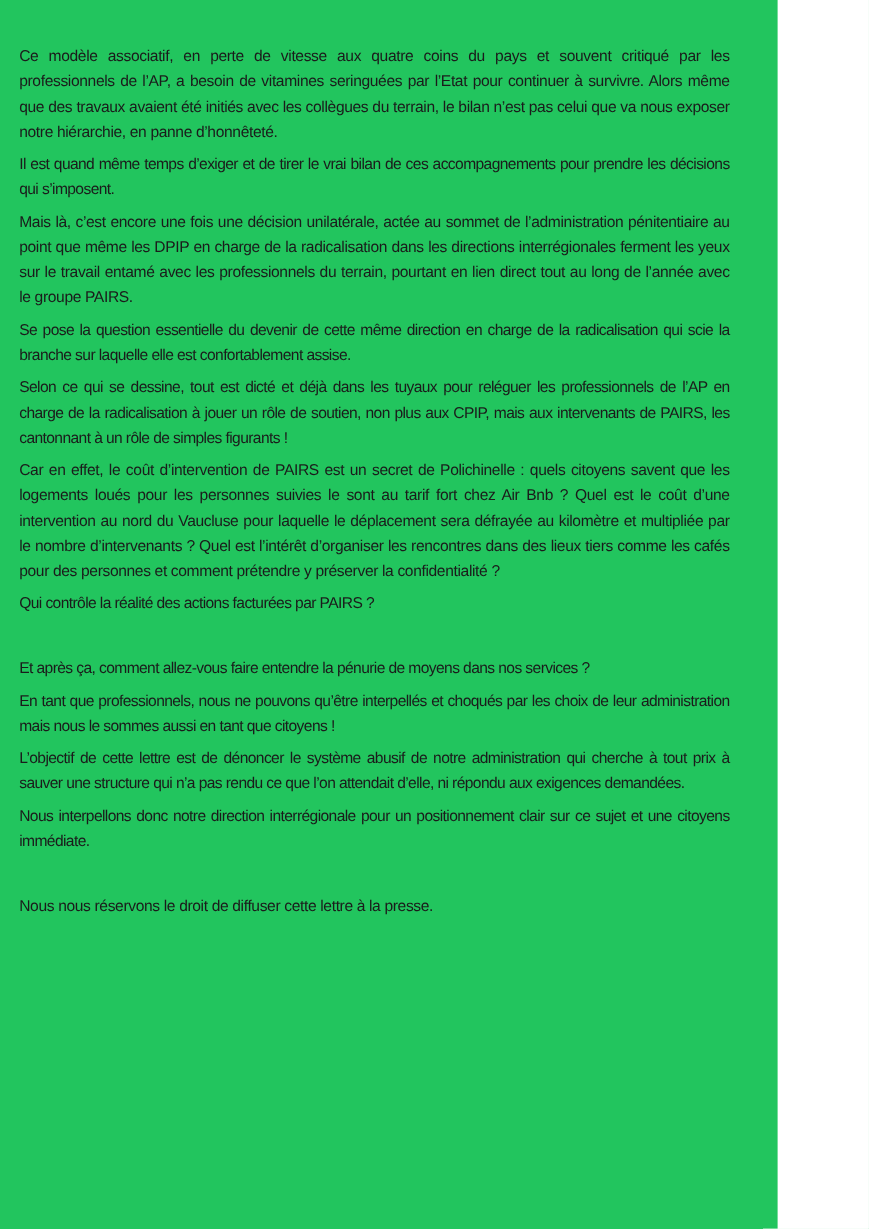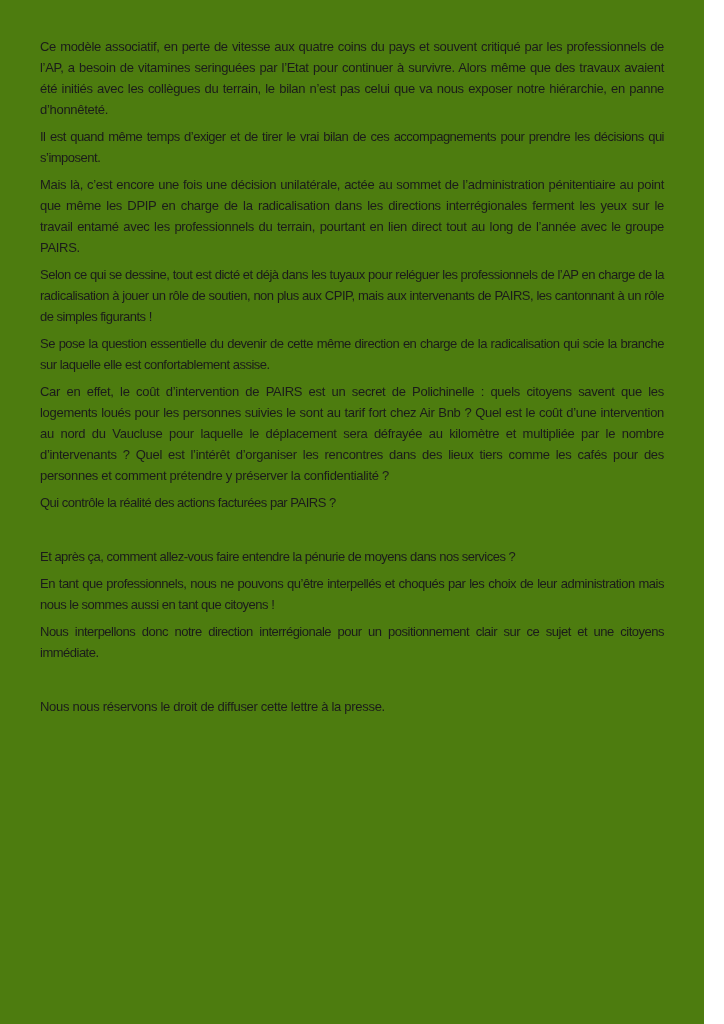--- a/index.html
+++ b/index.html
@@ -8,24 +8,24 @@
     background: #ffffff;
   }
   body {
     width: 724px;
     height: 1024px;
     overflow: hidden;
     font-family: "Liberation Sans", sans-serif;
   }
   .page {
     box-sizing: border-box;
-    width: 704px;
+    width: 648px;
     height: 1024px;
-    padding: 36px 40px 0 40px;
-    background: #4d7c0f;
+    padding: 36px 40px 0 16px;
+    background: #22c55e;
   }
   .para {
     margin: 0 0 6px 0;
     font-size: 13px;
     line-height: 21px;
     letter-spacing: -0.3px;
     color: #1b1b1b;
     text-align: justify;
     hyphens: none;
   }
@@ -37,23 +37,24 @@
     height: 27px;
   }
 </style>
 </head>
 <body>
 
 <div class="page">
   <p class="para">Ce modèle associatif, en perte de vitesse aux quatre coins du pays et souvent critiqué par les professionnels de l’AP, a besoin de vitamines seringuées par l’Etat pour continuer à survivre. Alors même que des travaux avaient été initiés avec les collègues du terrain, le bilan n’est pas celui que va nous exposer notre hiérarchie, en panne d’honnêteté.</p>
   <p class="para bold">Il est quand même temps d’exiger et de tirer le vrai bilan de ces accompagnements pour prendre les décisions qui s’imposent.</p>
   <p class="para">Mais là, c’est encore une fois une décision unilatérale, actée au sommet de l’administration pénitentiaire au point que même les DPIP en charge de la radicalisation dans les directions interrégionales ferment les yeux sur le travail entamé avec les professionnels du terrain, pourtant en lien direct tout au long de l’année avec le groupe PAIRS.</p>
+  <p class="para bold">Se pose la question essentielle du devenir de cette même direction en charge de la radicalisation qui scie la branche sur laquelle elle est confortablement assise.</p>
   <p class="para bold">Selon ce qui se dessine, tout est dicté et déjà dans les tuyaux pour reléguer les professionnels de l’AP en charge de la radicalisation à jouer un rôle de soutien, non plus aux CPIP, mais aux intervenants de PAIRS, les cantonnant à un rôle de simples figurants&nbsp;!</p>
-  <p class="para bold">Se pose la question essentielle du devenir de cette même direction en charge de la radicalisation qui scie la branche sur laquelle elle est confortablement assise.</p>
   <p class="para">Car en effet, le coût d’intervention de PAIRS est un secret de Polichinelle&nbsp;: quels citoyens savent que les logements loués pour les personnes suivies le sont au tarif fort chez Air Bnb&nbsp;? Quel est le coût d’une intervention au nord du Vaucluse pour laquelle le déplacement sera défrayée au kilomètre et multipliée par le nombre d’intervenants&nbsp;? Quel est l’intérêt d’organiser les rencontres dans des lieux tiers comme les cafés pour des personnes et comment prétendre y préserver la confidentialité&nbsp;?</p>
   <p class="para bold">Qui contrôle la réalité des actions facturées par PAIRS&nbsp;?</p>
   <div class="blank-line"></div>
   <p class="para bold">Et après ça, comment allez-vous faire entendre la pénurie de moyens dans nos services&nbsp;?</p>
   <p class="para bold">En tant que professionnels, nous ne pouvons qu’être interpellés et choqués par les choix de leur administration mais nous le sommes aussi en tant que citoyens&nbsp;!</p>
+  <p class="para bold">L’objectif de cette lettre est de dénoncer le système abusif de notre administration qui cherche à tout prix à sauver une structure qui n’a pas rendu ce que l’on attendait d’elle, ni répondu aux exigences demandées.</p>
   <p class="para bold">Nous interpellons donc notre direction interrégionale pour un positionnement clair sur ce sujet et une citoyens immédiate.</p>
   <div class="blank-line"></div>
   <p class="para">Nous nous réservons le droit de diffuser cette lettre à la presse.</p>
 </div>
 
 </body></html>

